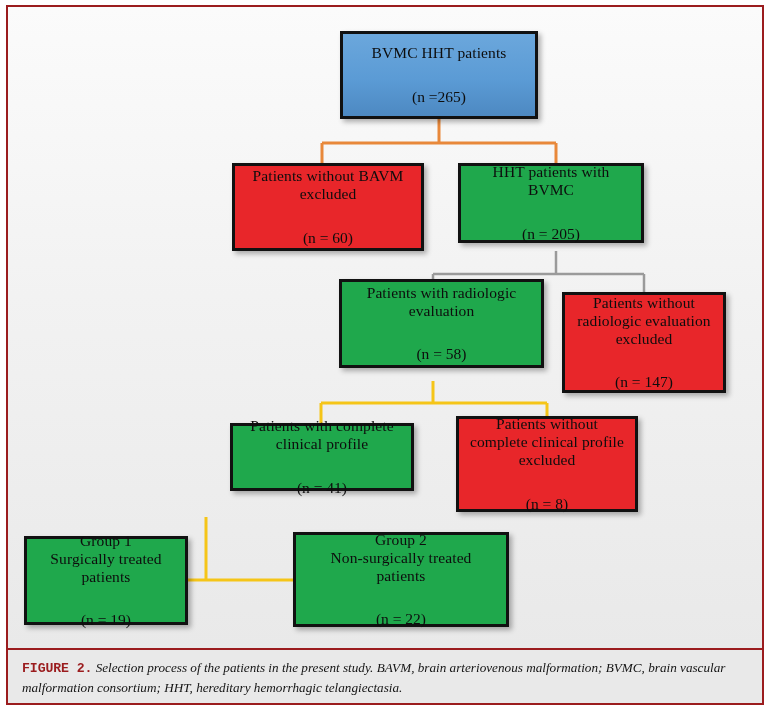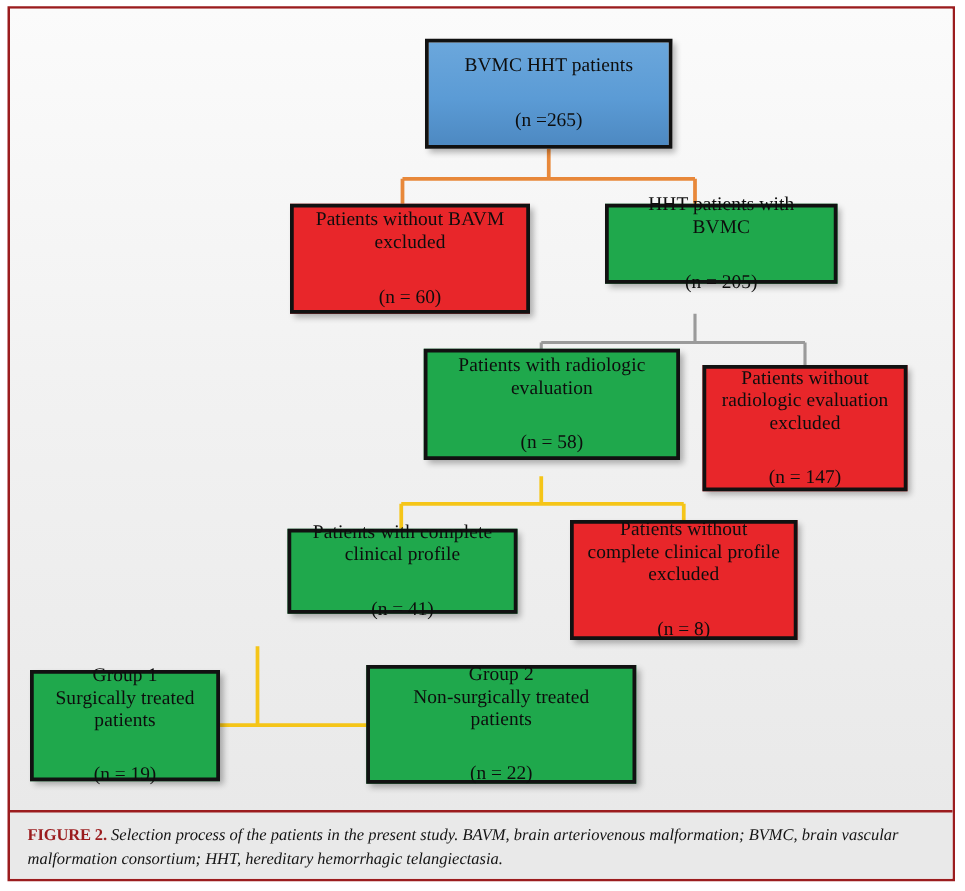--- a/index.html
+++ b/index.html
@@ -93,21 +93,21 @@
   }
   #caption-text {
     font-family: "Liberation Serif", serif;
     font-style: italic;
     font-size: 13.2px;
     line-height: 1.42;
     color: #141414;
     margin: 0;
   }
   #caption-label {
-    font-family: Liberation Serif, serif;
+    font-family: Liberation Mono, monospace;
     font-style: normal;
     font-weight: bold;
     font-size: 13.2px;
     color: #9b1c1e;
     letter-spacing: -0.1px;
   }
 </style>
 </head>
 <body>
 
@@ -148,21 +148,21 @@
       <span class="bx-line">BVMC HHT patients</span>
       <span class="bx-count">(n =265)</span>
     </div>
 
     <div class="flow-box fill-red" style="left:224px; top:156px; width:192px; height:88px;">
       <span class="bx-line">Patients without BAVM</span>
       <span class="bx-line">excluded</span>
       <span class="bx-count">(n = 60)</span>
     </div>
 
-    <div class="flow-box fill-green" style="left:476px; top:156px; width:186px; height:64px;">
+    <div class="flow-box fill-green" style="left:450px; top:156px; width:186px; height:80px;">
       <span class="bx-line">HHT patients with</span>
       <span class="bx-line">BVMC</span>
       <span class="bx-count">(n = 205)</span>
     </div>
 
     <div class="flow-box fill-green" style="left:331px; top:272px; width:205px; height:89px;">
       <span class="bx-line">Patients with radiologic</span>
       <span class="bx-line">evaluation</span>
       <span class="bx-count">(n = 58)</span>
     </div>
@@ -180,21 +180,21 @@
       <span class="bx-count">(n = 41)</span>
     </div>
 
     <div class="flow-box fill-red" style="left:448px; top:409px; width:182px; height:96px;">
       <span class="bx-line">Patients without</span>
       <span class="bx-line">complete clinical profile</span>
       <span class="bx-line">excluded</span>
       <span class="bx-count">(n = 8)</span>
     </div>
 
-    <div class="flow-box fill-green" style="left:16px; top:529px; width:152px; height:89px;">
+    <div class="flow-box fill-green" style="left:16px; top:529px; width:164px; height:89px;">
       <span class="bx-line">Group 1</span>
       <span class="bx-line">Surgically treated</span>
       <span class="bx-line">patients</span>
       <span class="bx-count">(n = 19)</span>
     </div>
 
     <div class="flow-box fill-green" style="left:285px; top:525px; width:216px; height:95px;">
       <span class="bx-line">Group 2</span>
       <span class="bx-line">Non-surgically treated</span>
       <span class="bx-line">patients</span>

